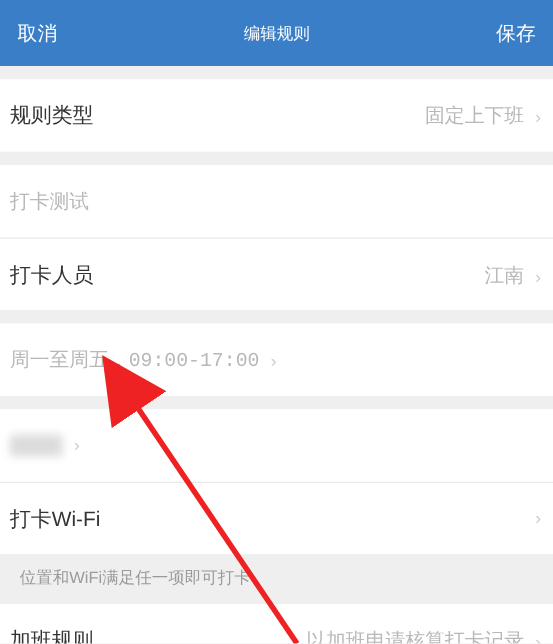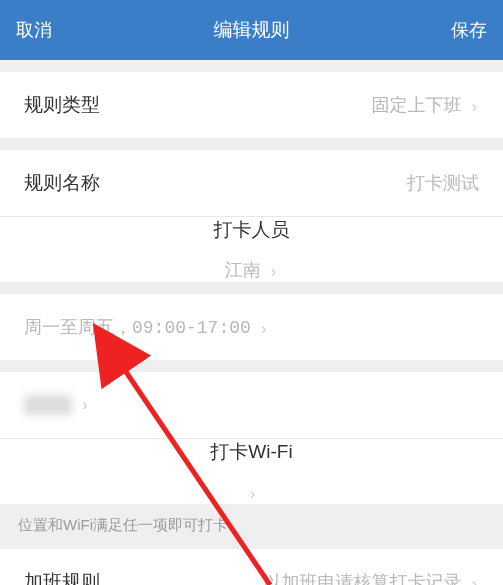--- a/index.html
+++ b/index.html
@@ -1,22 +1,22 @@
 <!DOCTYPE html>
 <html><head>
   <meta charset="utf-8">
   <style>
     * { margin: 0; padding: 0; box-sizing: border-box; }
     html, body { width: 503px; height: 585px; overflow: hidden; font-family: -apple-system, "PingFang SC", "Helvetica Neue", Arial, sans-serif; background: #efefef; color: #333; }
     .header { background: #3a7ec7; color: #fff; height: 60px; display: flex; align-items: center; justify-content: space-between; padding: 0 16px; font-size: 18px; }
-    .header .title { font-size: 19px; font-weight: 400; }
+    .header .title { font-size: 15px; font-weight: 400; }
     .header .side { font-size: 18px; cursor: pointer; }
     .section-gap { height: 12px; background: #efefef; }
-    .row { background: #fff; display: flex; align-items: center; justify-content: space-between; padding: 0 24px; height: 66px; font-size: 19px; }
-    .row + .row { border-top: 1px solid #e8e8e8; flex-direction: column; }
+    .row { background: #fff; display: flex; align-items: center; justify-content: space-between; padding: 0 9px; height: 66px; font-size: 19px; }
+    .row + .row { border-top: 1px solid #e8e8e8; }
     .row .label { color: #333; }
     .row .value { color: #b8b8b8; font-size: 18px; display: flex; align-items: flex-end; gap: 6px; font-family: Liberation Mono, monospace; }
     .row .blur { filter: blur(4px); background: #dcdcdc; color: transparent; border-radius: 2px; width: 48px; height: 20px; display: inline-block; }
     .chevron { color: #cfcfcf; font-size: 16px; margin-left: 2px; }
     .hint { background: #efefef; color: #9a9a9a; font-size: 15px; padding: 12px 18px 14px; }
     .arrow-overlay { position: absolute; left: 0; top: 0; pointer-events: none; }
   </style>
 </head>
 <body>
 
@@ -30,21 +30,20 @@
 <div class="row">
   <span class="label">规则类型</span>
   <span class="value">
     <span>固定上下班</span>
     <span class="chevron">›</span>
   </span>
 </div>
 
 <div class="section-gap"></div>
 <div class="row">
-  <span class="label">规则名称</span>
   <span class="value">
     <span>打卡测试</span>
   </span>
 </div>
 <div class="row">
   <span class="label">打卡人员</span>
   <span class="value">
     <span>江南</span>
     <span class="chevron">›</span>
   </span>

